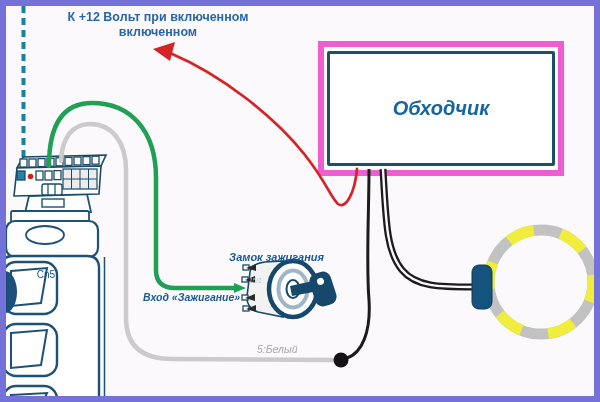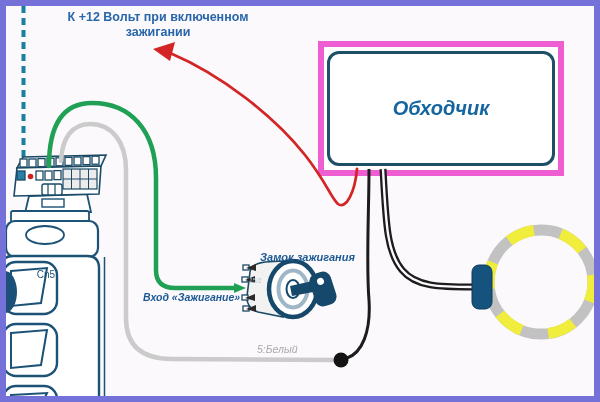--- a/index.html
+++ b/index.html
@@ -18,29 +18,29 @@
   #top-note{
     left:28px;top:10px;width:260px;text-align:center;white-space:normal;
     font-size:12.5px;font-weight:bold;color:#2766aa;line-height:15px;
   }
   #bypass-box{
     position:absolute;left:318px;top:41px;width:246px;height:135px;
     background:#ffffff;border:6px solid #ee5ed2;box-sizing:border-box;z-index:1;
   }
   #bypass-box-inner{
     position:absolute;left:3px;top:4px;right:3px;bottom:4px;
-    border:3px solid #1d4f66;border-radius:12px;
+    border:3px solid #1d4f66;border-radius:2px;
     display:flex;flex-direction:column;align-items:center;justify-content:center;
     text-align:center;
   }
   .bypass-title{
     font-size:20px;font-weight:bold;font-style:italic;color:#1565a0;line-height:25px;
   }
-  #lbl-zamok{left:224px;top:251px;width:100px;text-align:left;
-    font-size:11px;font-weight:bold;font-style:italic;color:#1d5a94;margin-left:36px;}
+  #lbl-zamok{left:224px;top:251px;width:100px;text-align:right;
+    font-size:11px;font-weight:bold;font-style:italic;color:#1d5a94;}
   #lbl-green{left:161px;top:273px;width:92px;text-align:right;
     font-size:10.5px;font-weight:bold;font-style:italic;color:#1f9d55;}
   #lbl-vhod{left:143px;top:291px;width:96px;text-align:left;
     font-size:10.5px;font-weight:bold;font-style:italic;color:#1d5a94;}
   #lbl-white{left:257px;top:343px;font-size:10.5px;font-weight:normal;font-style:italic;color:#a9a9a9;}
   #lbl-cn5{left:27px;top:229px;width:38px;text-align:center;font-size:10px;color:#1c5276;margin-top:40px;}
   #lbl-term{left:249px;top:277px;font-size:6.5px;color:#b0c4d4;font-style:italic;}
 </style>
 </head>
 <body>
@@ -155,21 +155,21 @@
         <g transform="rotate(-18 323 289)">
           <rect x="312" y="272" width="22" height="34" rx="8" fill="#16486b"></rect>
           <circle cx="323" cy="281" r="3.5" fill="#ffffff"></circle>
         </g>
       </g>
     </g>
   </svg>
 
   <div class="txt" id="top-note">
     <span>К +12 Вольт при включенном</span><br>
-    <span>зажигании</span>
+    <span>включенном</span>
   </div>
   <div class="txt" id="lbl-zamok">Замок зажигания</div>
   <div class="txt" id="lbl-vhod">Вход «Зажигание»</div>
   <div class="txt" id="lbl-white">5:Белый</div>
   <div class="txt" id="lbl-cn5">Cn5</div>
   <div class="txt" id="lbl-term">15/1</div>
 
   <div id="frame"></div>
 </div>
 

